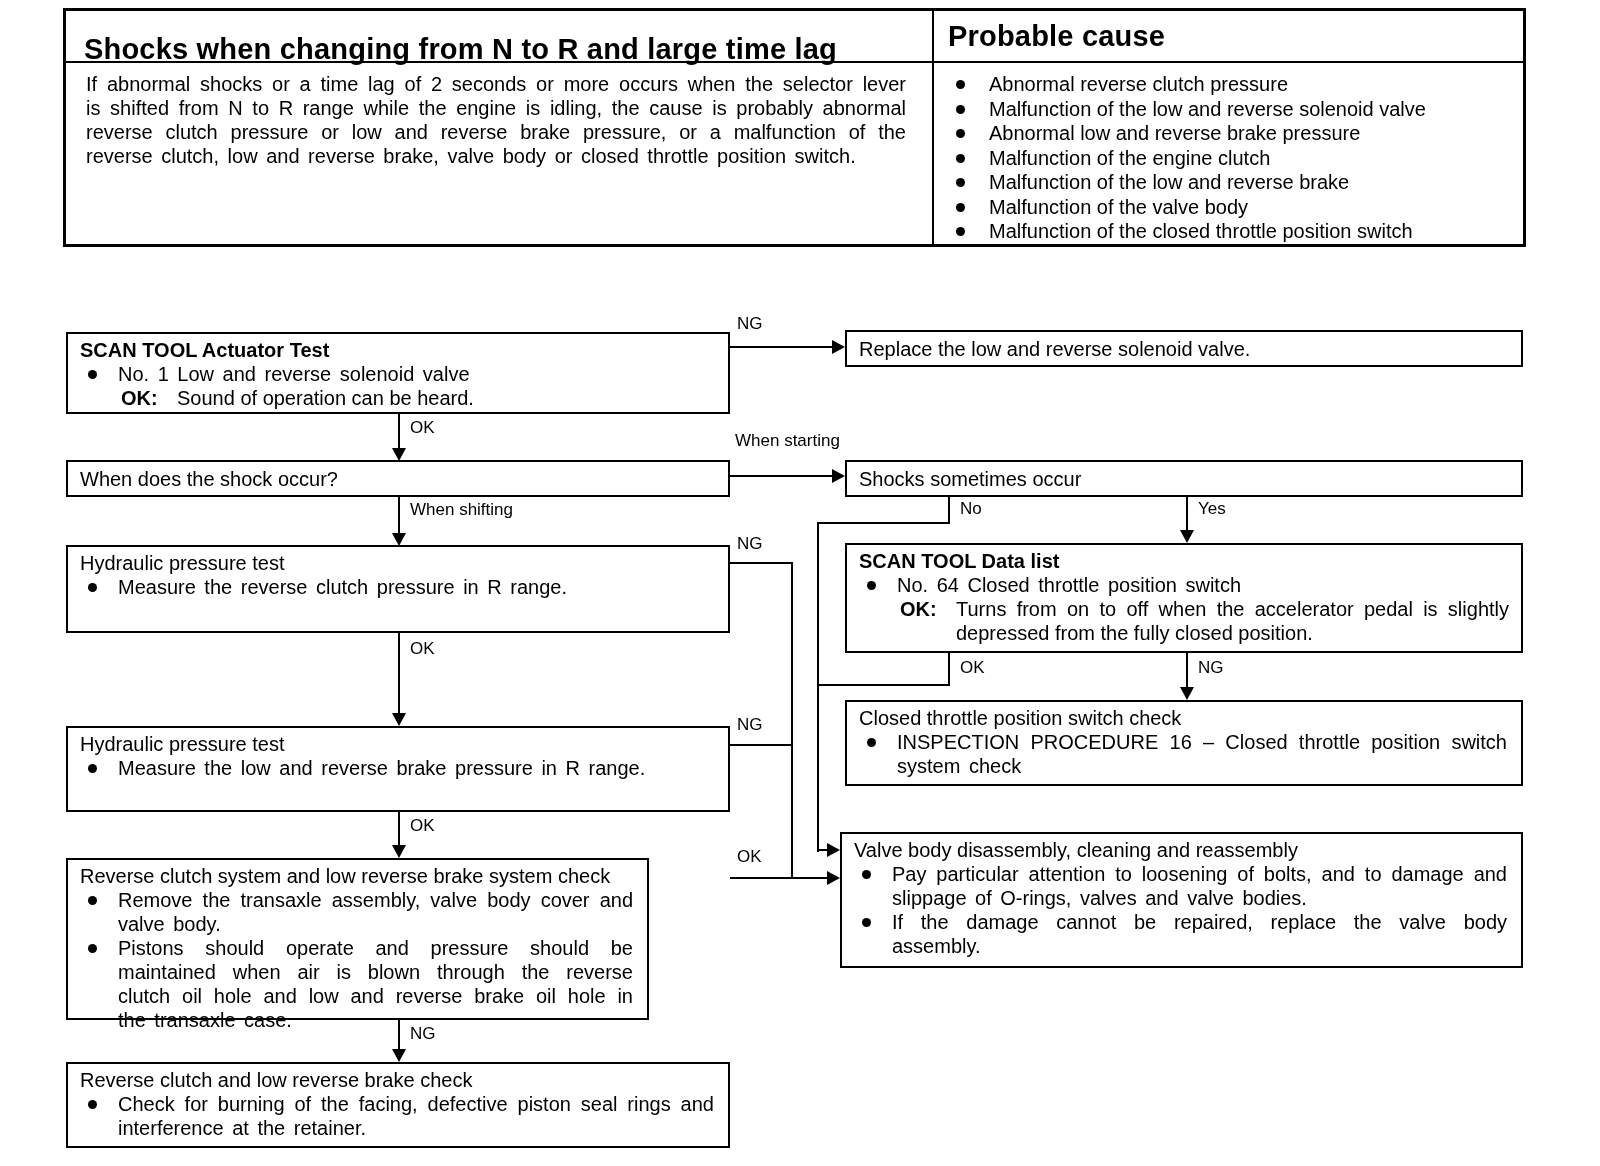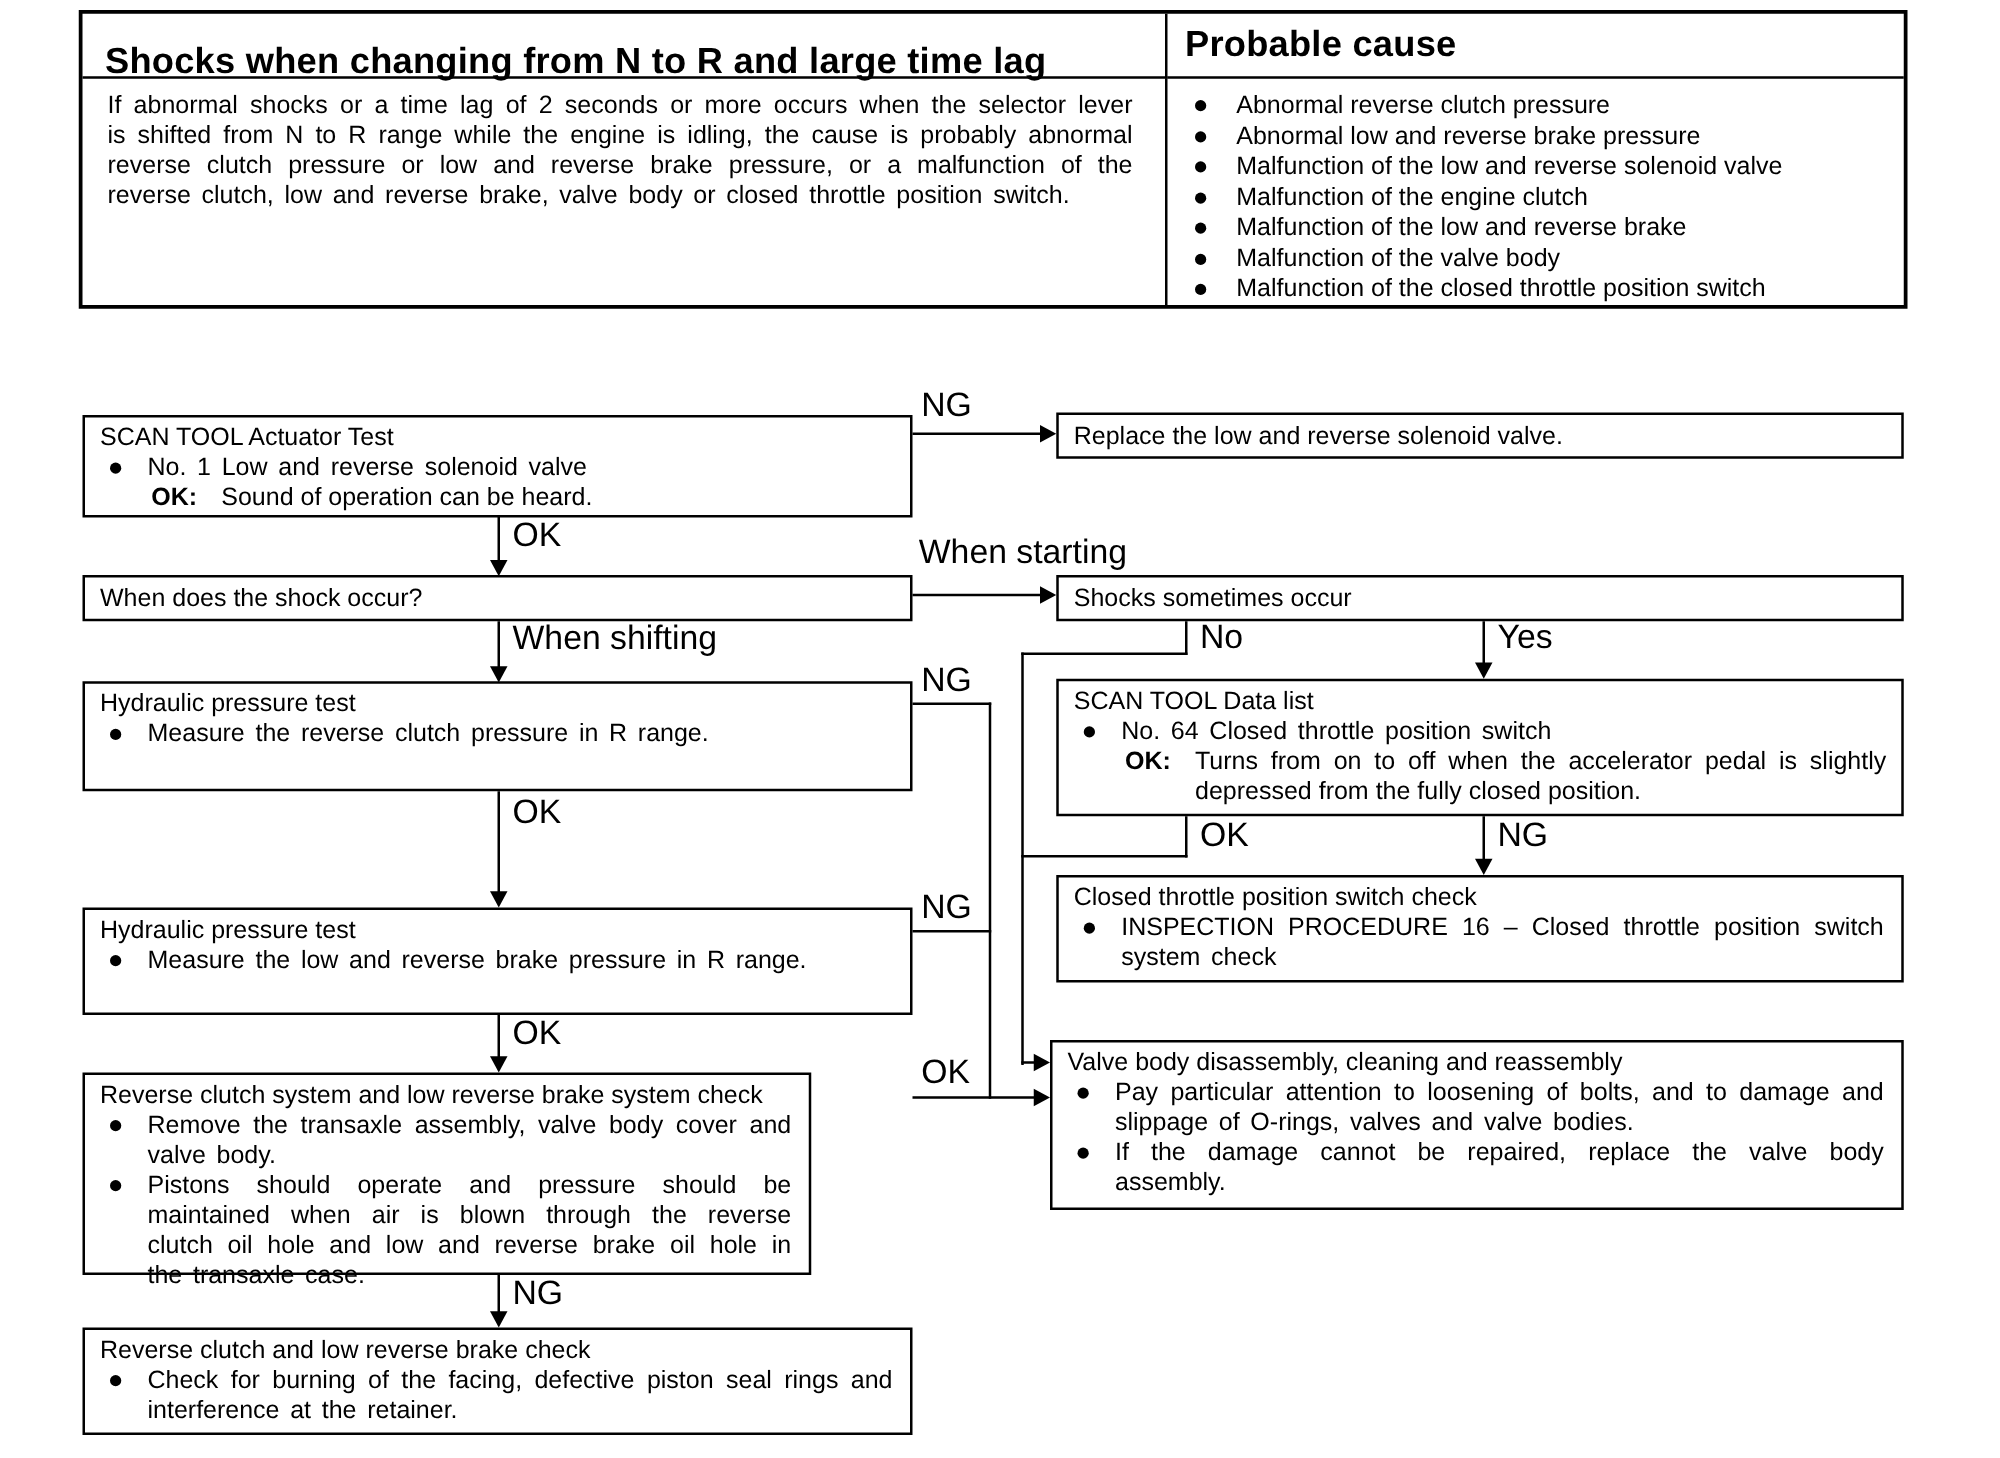--- a/index.html
+++ b/index.html
@@ -2,21 +2,21 @@
 <html><head>
 <meta charset="utf-8">
 <style>
   html,body{margin:0;padding:0;background:#ffffff;}
   .canvas{
     position:relative;width:1600px;height:1166px;background:#ffffff;
     font-family:"Liberation Sans","DejaVu Sans",sans-serif;color:#000;
     font-size:20px;line-height:24px;overflow:hidden;
   }
   *{box-sizing:border-box;}
-  .bold{font-weight:normal;}
+  .bold{font-weight:bold;}
 
   
   .ttable{
     position:absolute;left:63px;top:8px;width:1463px;height:239px;
     border:3px solid #000;display:grid;
     grid-template-columns:868px 1fr;grid-template-rows:52px 1fr;
   }
   .cell{position:relative;}
   .cell.hl{border-right:2px solid #000;border-bottom:2px solid #000;display:flex;align-items:flex-end;padding-left:18px;}
   .cell.hr{border-bottom:2px solid #000;display:flex;align-items:center;padding-left:14px;}
@@ -86,21 +86,21 @@
   #a4{left:392px;top:533px;}   
   #a5{left:392px;top:713px;}   
   #a6{left:392px;top:845px;}   
   #a7{left:392px;top:1049px;}  
   #a8{left:1180px;top:530px;}  
   #a9{left:1180px;top:687px;}  
   #a10{left:827px;top:843px;}  
   #a11{left:827px;top:871px;}  
 
   
-  .lbl{position:absolute;white-space:nowrap;font-size:27px;}
+  .lbl{position:absolute;white-space:nowrap;font-size:17px;}
   #lNg1{left:737px;top:312px;}
   #lOk1{left:410px;top:416px;}
   #lWstart{left:735px;top:429px;}
   #lWshift{left:410px;top:498px;}
   #lNo{left:960px;top:497px;}
   #lYes{left:1198px;top:497px;}
   #lNg2{left:737px;top:532px;}
   #lOk2{left:410px;top:637px;}
   #lOk3{left:960px;top:656px;}
   #lNg3{left:1198px;top:656px;}
@@ -124,25 +124,25 @@
     <div class="cell bl">
       <p>If abnormal shocks or a time lag of 2 seconds or more occurs when the selector lever is shifted from N to R range while the engine is idling, the cause is probably abnormal reverse clutch pressure or low and reverse brake pressure, or a malfunction of the reverse clutch, low and reverse brake, valve body or closed throttle position switch.</p>
     </div>
     <div class="cell br">
       <div class="crow">
           <span class="dot"></span>
           <span class="ctext">Abnormal reverse clutch pressure</span>
         </div>
       <div class="crow">
           <span class="dot"></span>
+          <span class="ctext">Malfunction of the low and reverse solenoid valve</span>
+        </div>
+      <div class="crow">
+          <span class="dot"></span>
           <span class="ctext">Abnormal low and reverse brake pressure</span>
-        </div>
-      <div class="crow">
-          <span class="dot"></span>
-          <span class="ctext">Malfunction of the low and reverse solenoid valve</span>
         </div>
       <div class="crow">
           <span class="dot"></span>
           <span class="ctext">Malfunction of the engine clutch</span>
         </div>
       <div class="crow">
           <span class="dot"></span>
           <span class="ctext">Malfunction of the low and reverse brake</span>
         </div>
       <div class="crow">

